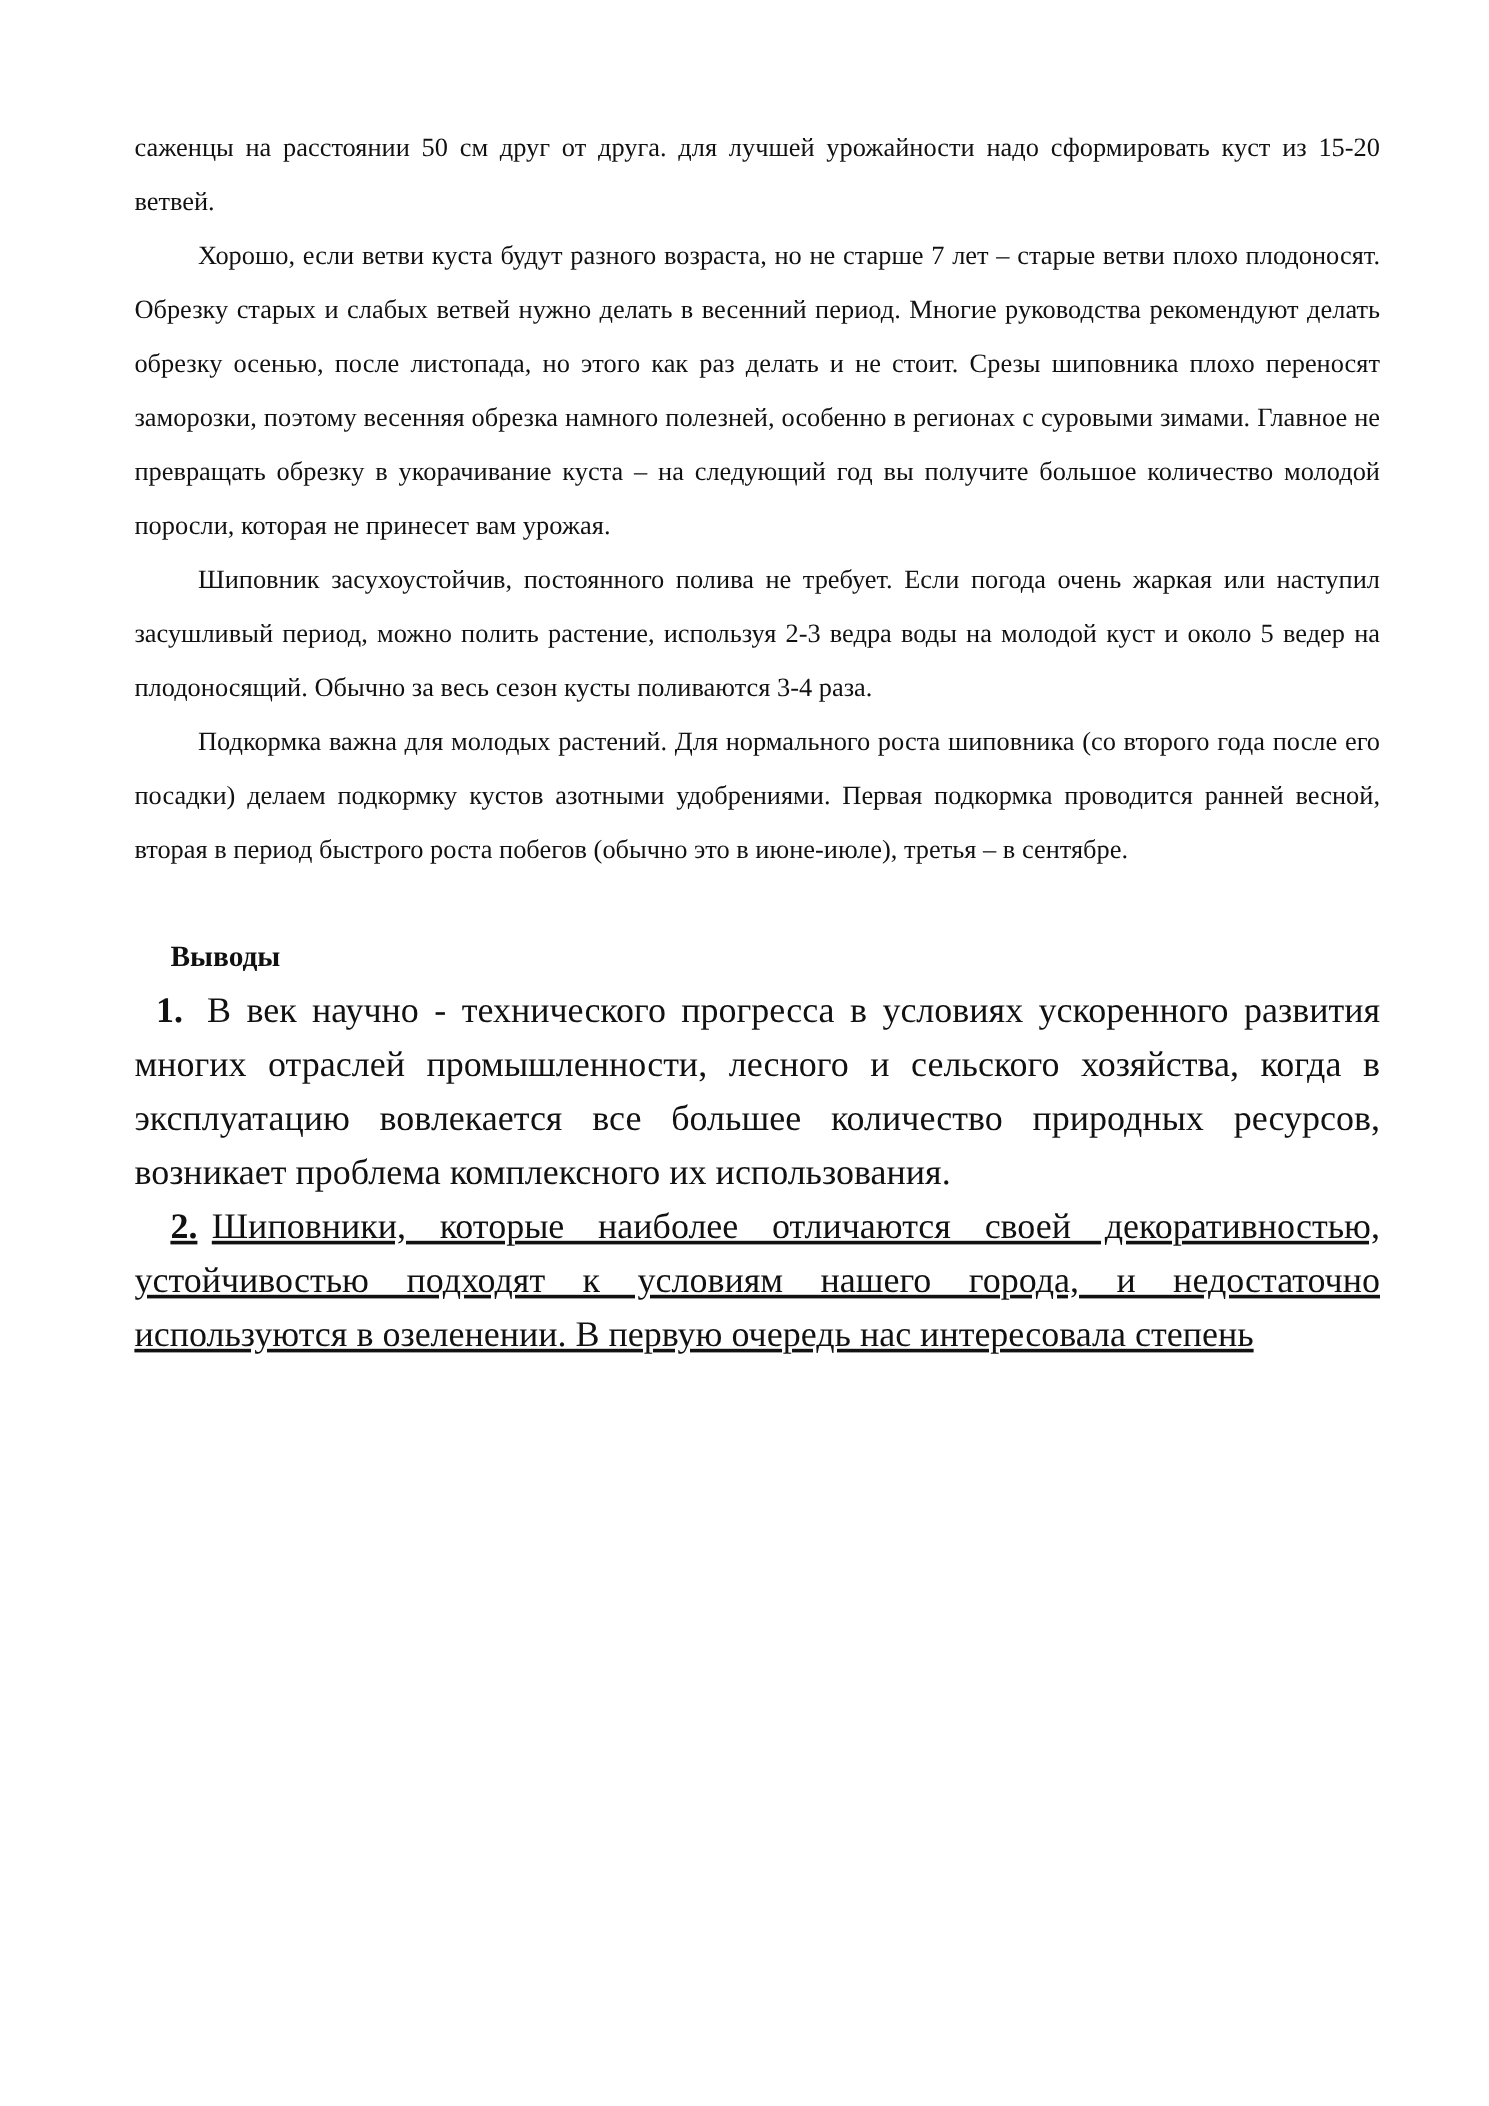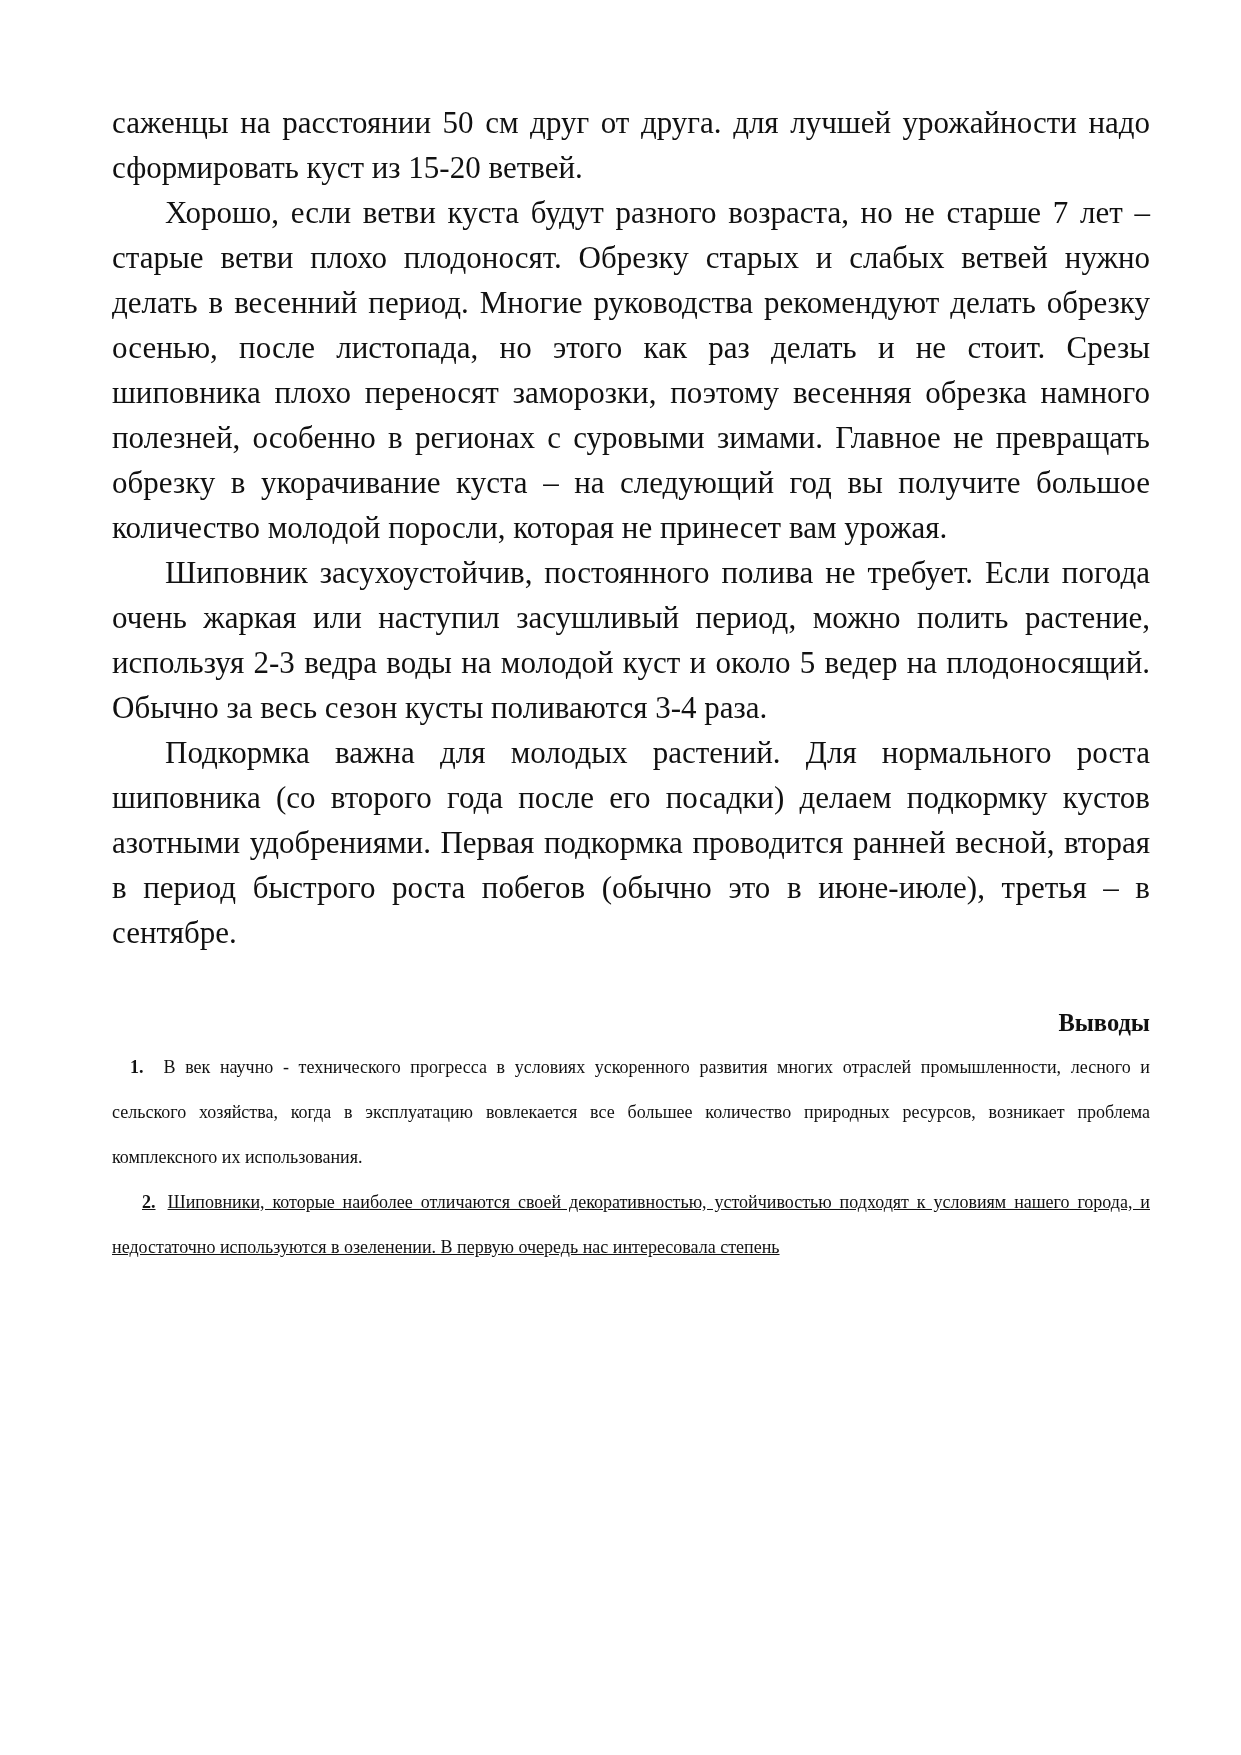--- a/index.html
+++ b/index.html
@@ -16,40 +16,40 @@
       color: #111111;
     }
     .page {
       position: absolute;
       left: 112px;
       top: 100px;
       width: 1038px;
     }
     .para {
       margin: 0;
-      font-size: 31px;
+      font-size: 22px;
       line-height: 45px;
       text-align: justify;
       text-align-last: left;
     }
     .para.indent {
       text-indent: 53px;
     }
     .heading {
       margin: 0;
       margin-top: 45px;
       font-size: 24.5px;
       line-height: 45px;
       font-weight: bold;
-      text-align: right;
+      text-align: left;
       padding-left: 30px;
     }
     .list-item {
       margin: 0;
-      font-size: 18px;
+      font-size: 30px;
       line-height: 45px;
       text-align: justify;
       text-align-last: left;
     }
     .list-item.first { text-indent: 18px; }
     .list-item.second { text-indent: 30px; text-decoration: underline; }
     .marker {
       font-weight: bold;
       display: inline;
     }

